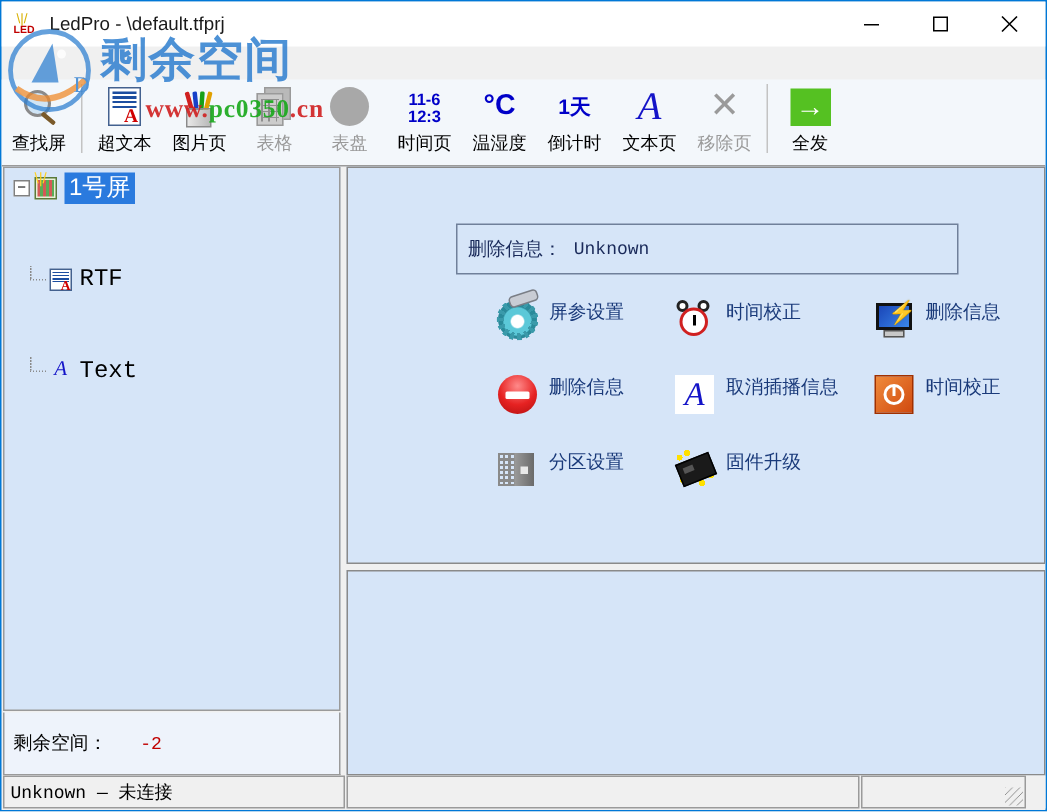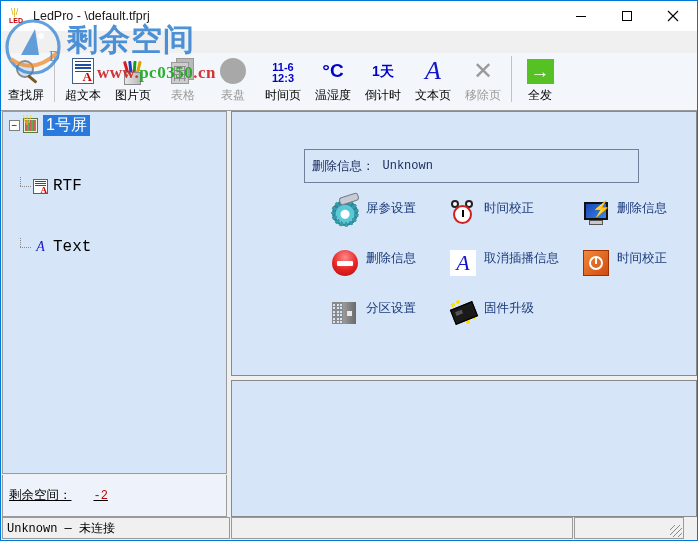--- a/index.html
+++ b/index.html
@@ -246,21 +246,21 @@
     background:#2a7ade; color:#fff; padding:0 3px;
     font-family:"Liberation Sans", sans-serif;
   }
   .t-star {
     position:absolute; left: 20px; top: -1px; color:#ffd020;
     font-size: 10px; line-height:10px;
   }
   #space-bar {
     position: absolute; left: 0; top: 364px; width: 225px; height: 42px;
     background: #eef3fb; border: 1px solid #9a9a9a; border-top: none;
-    box-sizing: border-box; display: flex; align-items: center; text-decoration: underline;
+    box-sizing: border-box; display: flex; align-items: center;
   }
   #space-lbl {
     font-size: 12.5px; color: #000; margin-left: 6px;
     font-family: "Liberation Sans", sans-serif;
   }
   #space-val {
     font-size: 12px; color: #c00000; margin-left: 22px;
     font-family: "Liberation Mono", monospace;
   }
 

